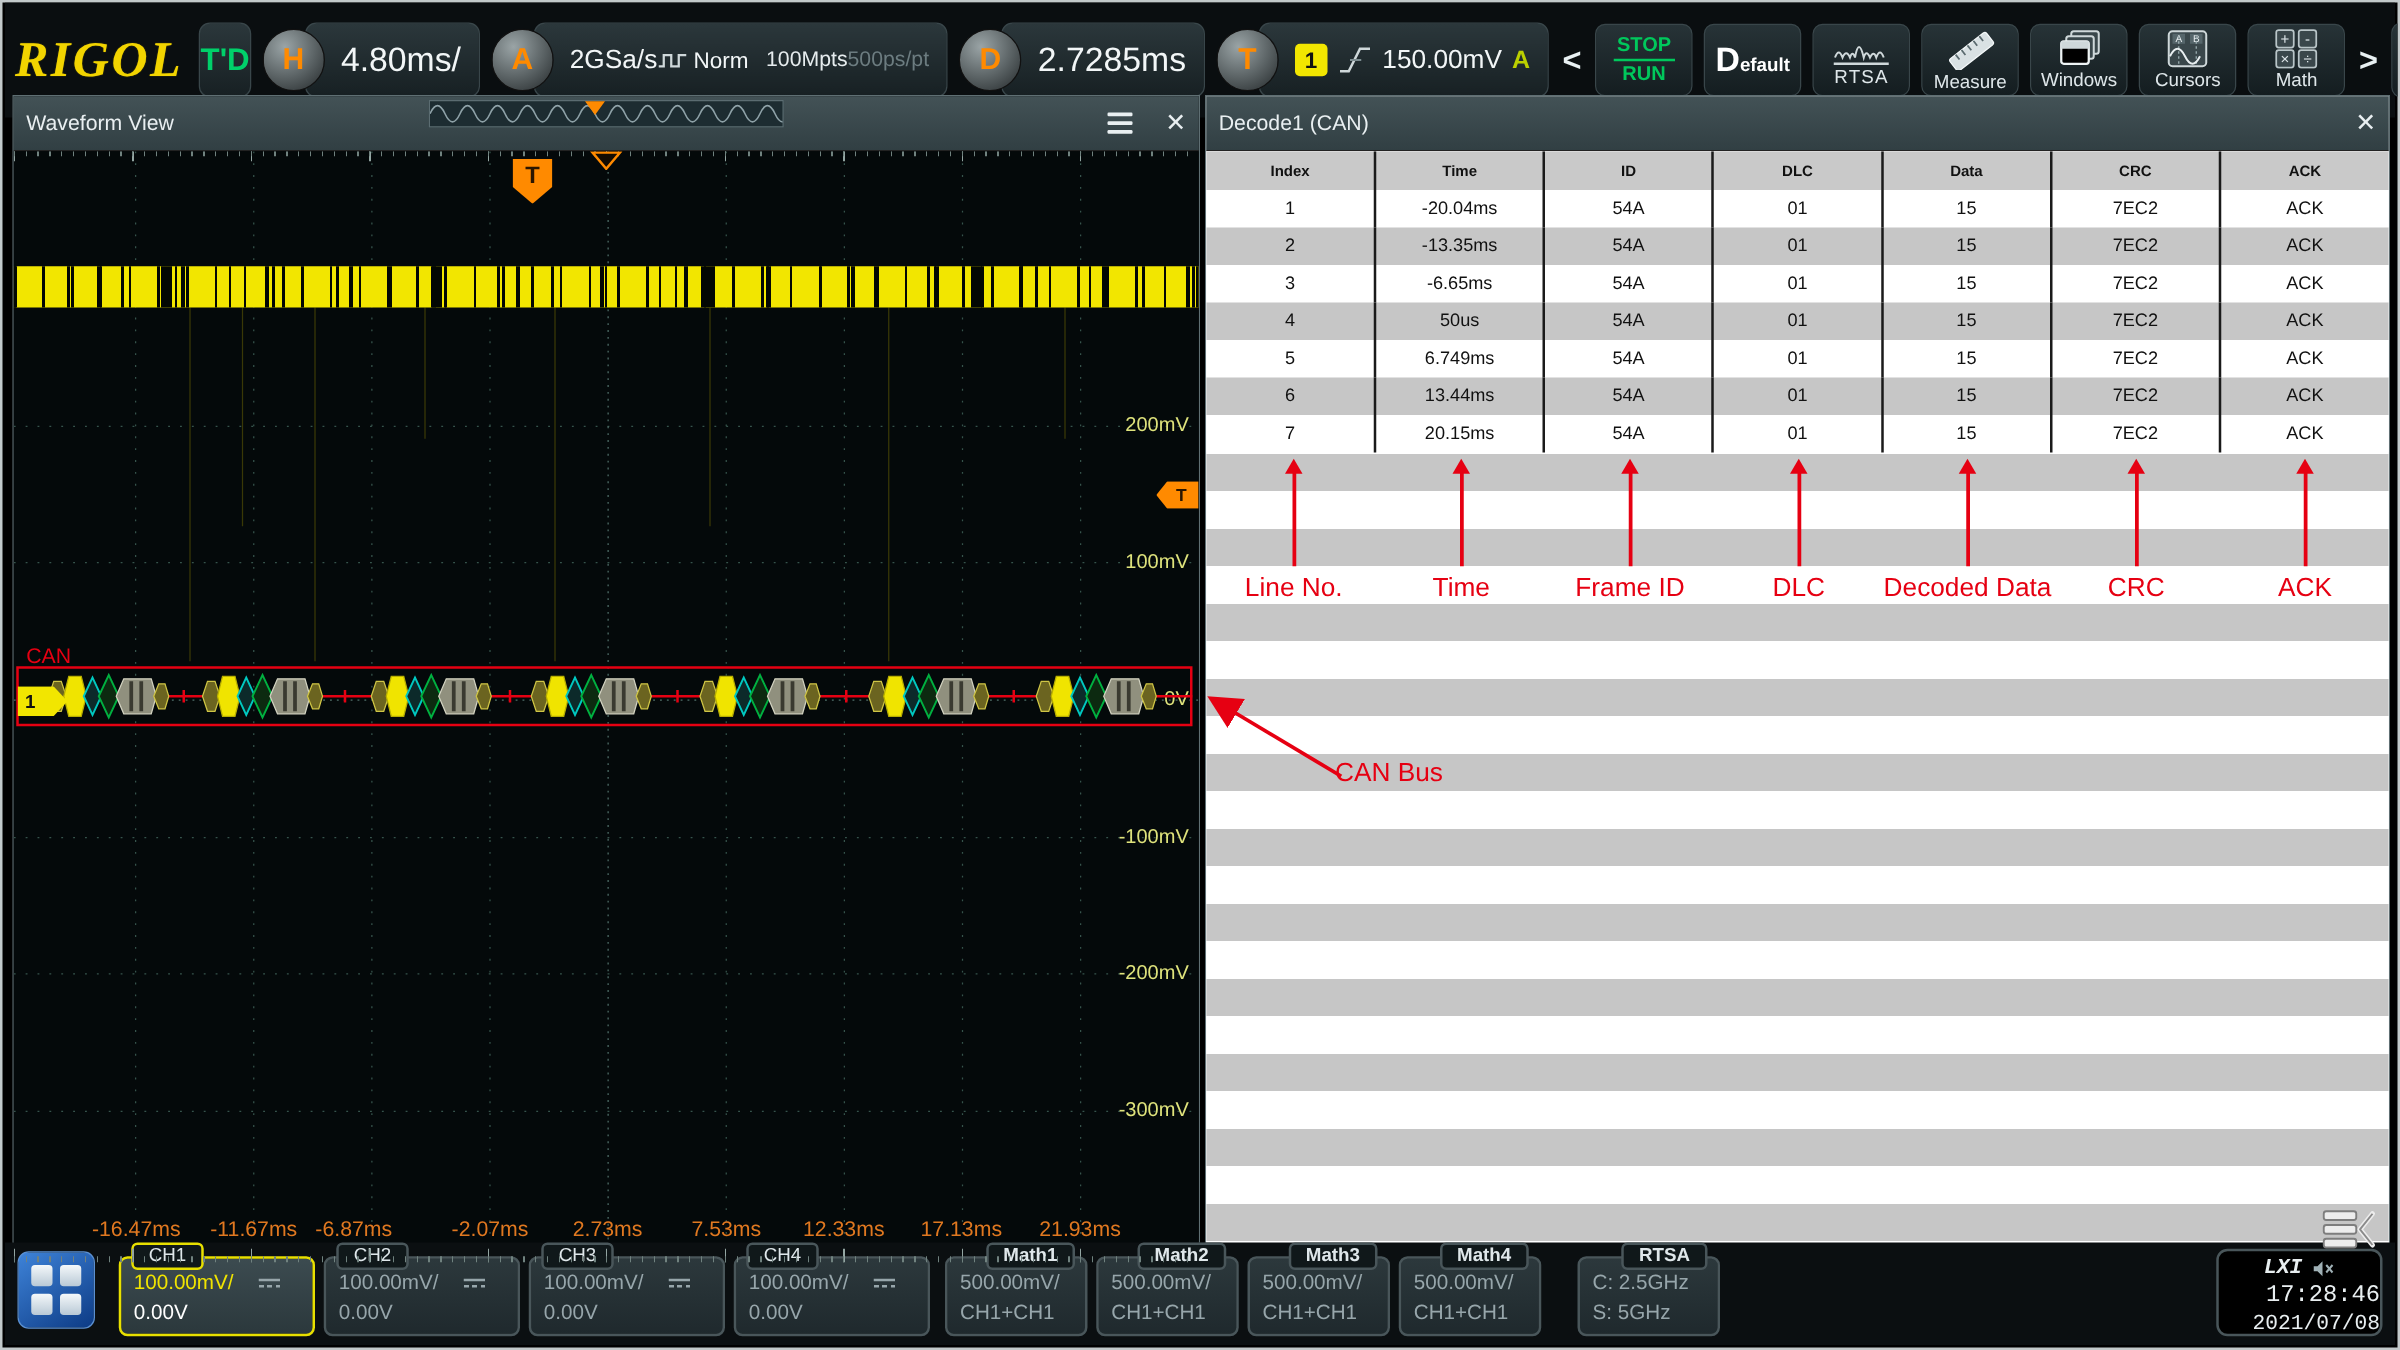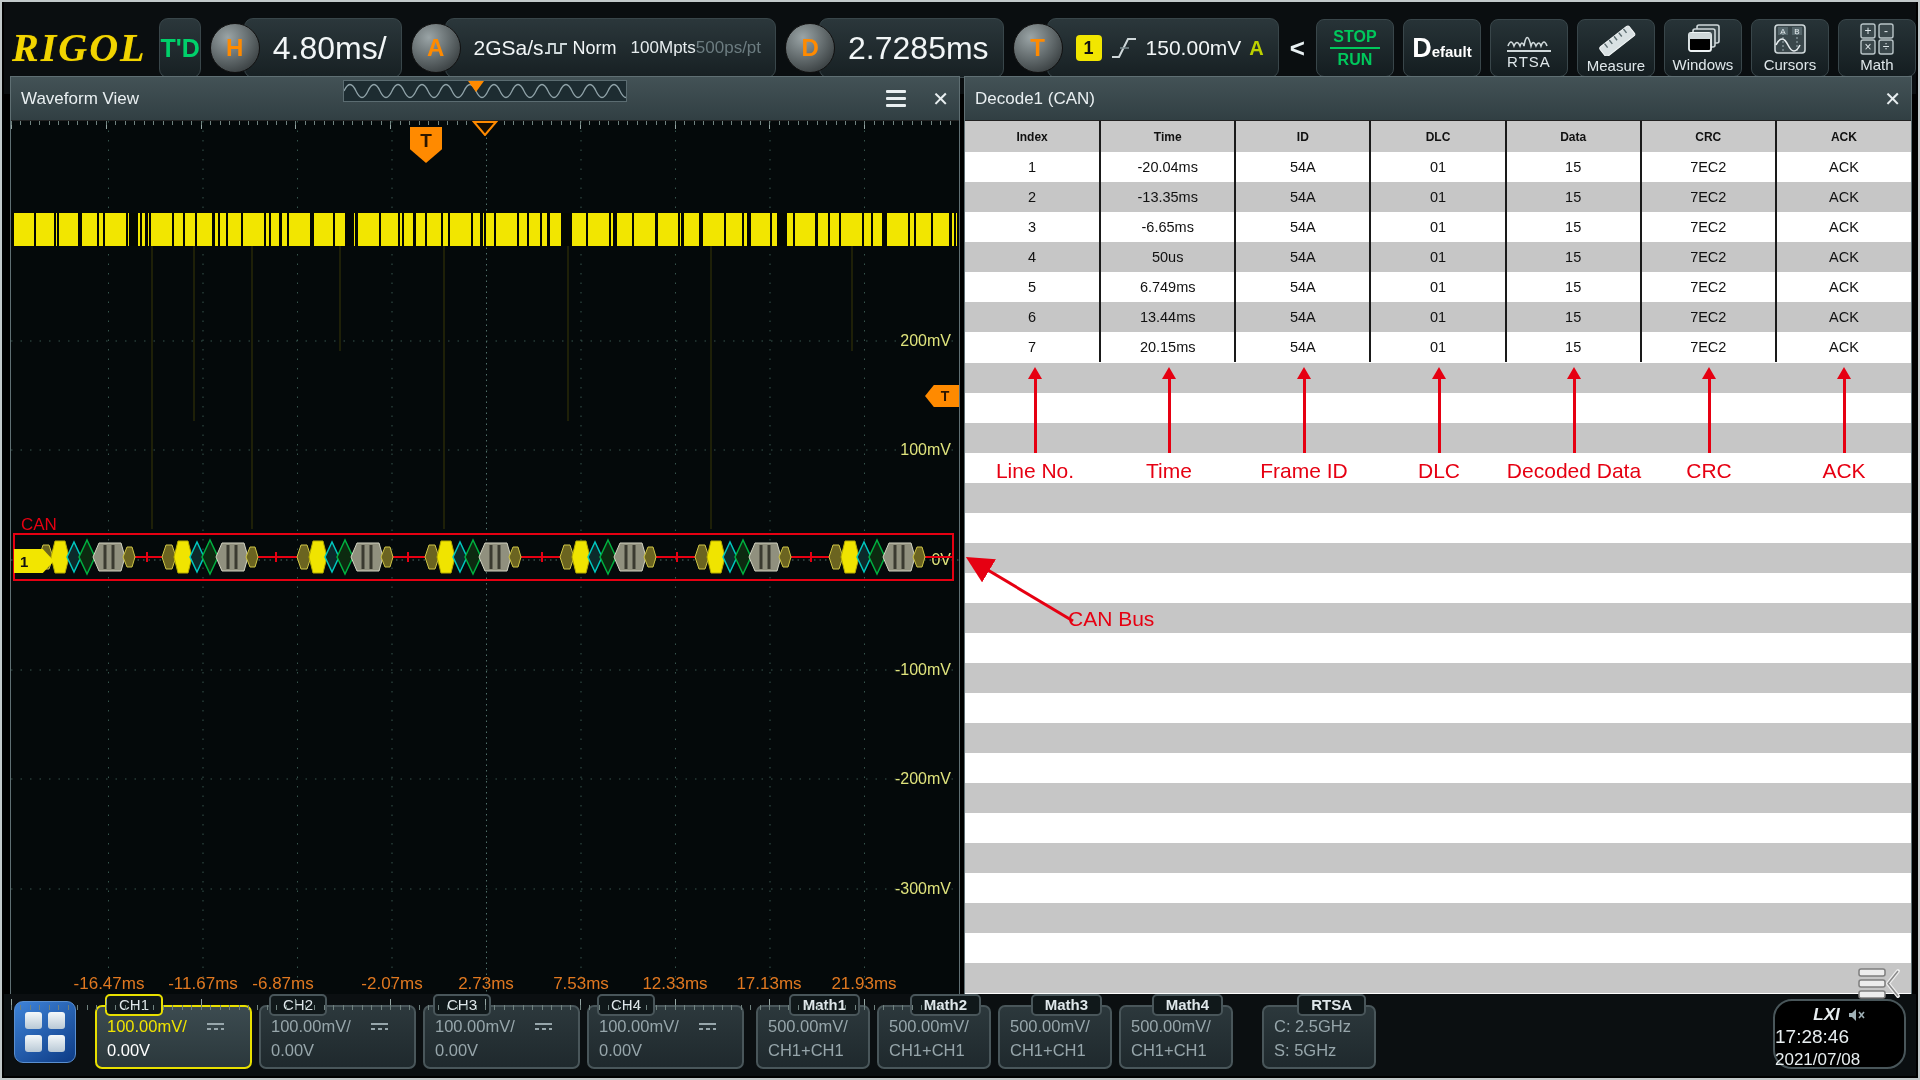--- a/index.html
+++ b/index.html
@@ -16,21 +16,21 @@
          text-shadow:0 0 1px #7a6a00; margin-right:4px;}
   .tcard{ background:linear-gradient(180deg,#2b373b,#172023); border:1px solid #39464a;
           border-radius:9px; height:60px; display:flex; align-items:center; }
   .td-box{ width:92px; justify-content:center; font-size:25px; font-weight:bold; color:#00d06a; }
   .knob{ width:50px; height:50px; border-radius:50%; z-index:2; flex:none;
          background:radial-gradient(circle at 35% 28%, #9aa4a6, #5c6466 52%, #23282a 100%);
          border:1px solid #111; display:flex; align-items:center; justify-content:center;
          font-size:24px; font-weight:bold; color:#ff8a00; }
   .knob-group{ display:flex; align-items:center; }
   .knob-group .tcard{ margin-left:-16px; padding-left:28px; padding-right:14px; }
-  .big-val{ font-size:32px; color:#f2f6f7; }
+  .big-val{ font-size:27px; color:#f2f6f7; }
   .acq{ gap:14px; }
   .acq .col{ display:flex; line-height:1.15; }
   .acq .c1{ color:#f2f6f7; font-size:21px; }
   .acq .mode-row{ display:flex; align-items:center; gap:5px; color:#f2f6f7; font-size:18px;}
   .acq .c2a{ color:#e6ecee; font-size:17px; }
   .acq .c2b{ color:#6c7c80; font-size:17px; }
   .trig-card{ gap:8px; }
   .src-badge{ width:26px; height:26px; background:#f2e600; color:#111; border-radius:4px;
               font-size:18px; font-weight:bold; display:flex; align-items:center; justify-content:center; }
   .trig-level{ font-size:21px; color:#f2f6f7; }
@@ -150,22 +150,22 @@
   .rtsa-card{ width:114px; margin-left:22px; }
   .card.active{ border-color:#e8e000; background:linear-gradient(180deg,#3c4b50,#2b383c); }
   .card.active .tab{ border-color:#e8e000; }
   .card.active .scale{ color:#f0e400; }
   .card.active .offset{ color:#ffffff; }
   .coupling{ display:inline-block; width:17px; }
   .coupling .s{ display:block; height:2px; background:currentColor; margin-bottom:3px;}
   .coupling .d{ display:block; height:2px;
      background:repeating-linear-gradient(90deg,currentColor 0 4px,transparent 4px 7px);}
   .clock-card{ margin-left:auto; width:133px; height:70px; background:#000;
-               border:2px solid #49565a; border-radius:19px; color:#e8eef0;
-               text-align:left; padding-top:3px; line-height:1.25; cursor:default;}
+               border:2px solid #49565a; border-radius:9px; color:#e8eef0;
+               text-align:right; padding-top:3px; line-height:1.25; cursor:default;font-family:Liberation Mono, monospace;}
   .lxi-row{ display:flex; align-items:center; justify-content:center; gap:8px;}
   .lxi{ font-style:italic; font-weight:800; font-size:17px; }
   .clk-time{ font-size:19px; }
   .clk-date{ font-size:17px; }
 </style>
 </head>
 <body>
 
 <div class="screen">
 

